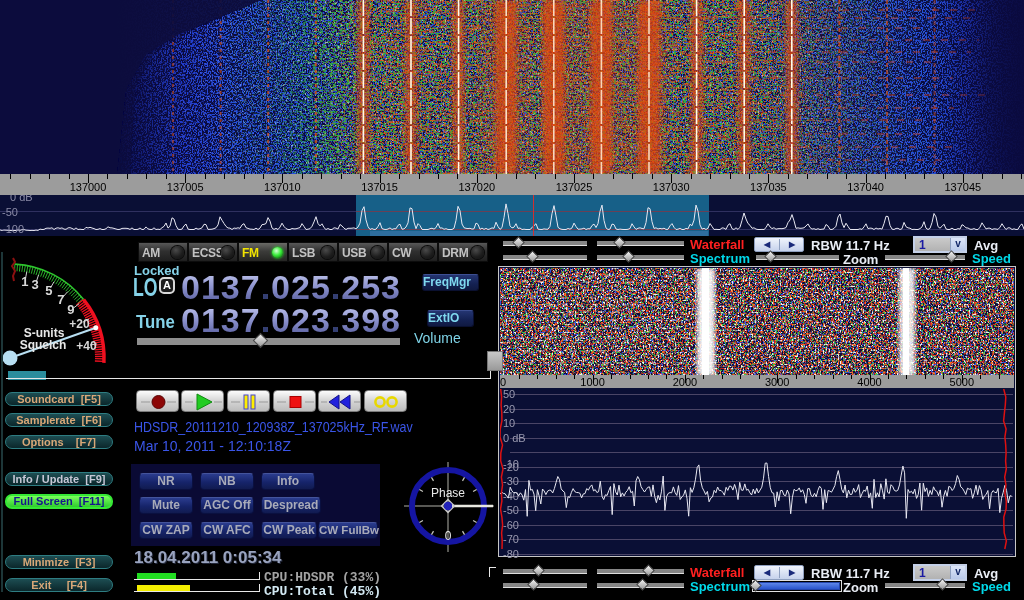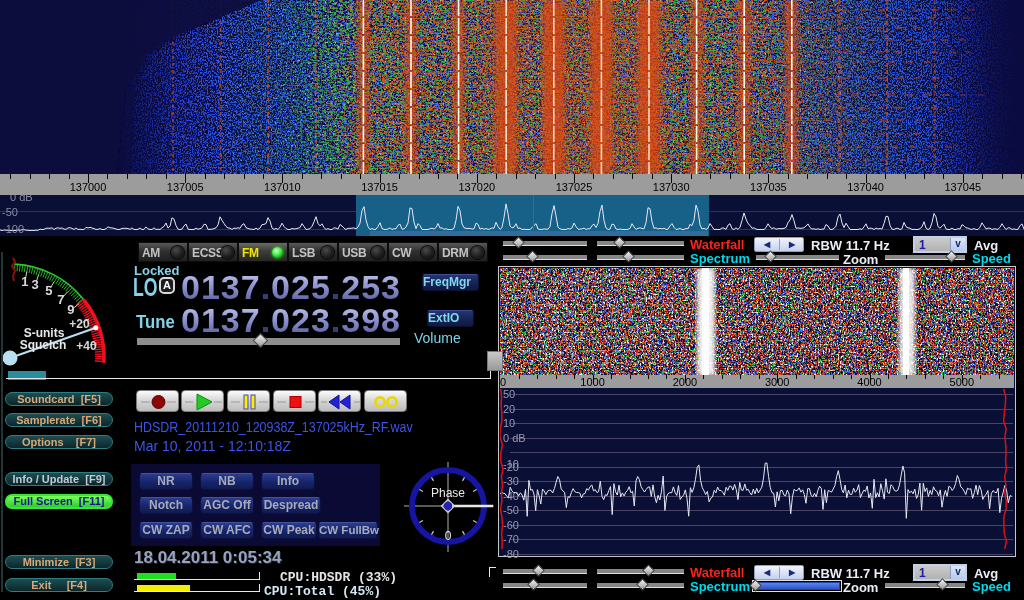--- a/index.html
+++ b/index.html
@@ -489,21 +489,21 @@
       <circle cx="27" cy="11" r="4.6" fill="none" stroke="#e8d800" stroke-width="2.6"></circle>
     </svg></div>
 
 <div class="lbl" style="left:134px;top:419px;font-size:14px;color:#3a55e8;transform:scale(0.89,1);transform-origin:0 0">HDSDR_20111210_120938Z_137025kHz_RF.wav</div>
 <div class="lbl" style="left:134px;top:438px;font-size:14px;color:#3a55e8">Mar 10, 2011 - 12:10:18Z</div>
 
 <div class="abs" id="dsp">
   <div class="dspbtn" style="left:8px;top:9px;width:54px">NR</div>
   <div class="dspbtn" style="left:69px;top:9px;width:54px">NB</div>
   <div class="dspbtn" style="left:130px;top:9px;width:54px">Info</div>
-  <div class="dspbtn" style="left:8px;top:33px;width:54px">Notch</div>
+  <div class="dspbtn" style="left:8px;top:33px;width:54px">Mute</div>
   <div class="dspbtn" style="left:69px;top:33px;width:54px">AGC Off</div>
   <div class="dspbtn" style="left:130px;top:33px;width:60px">Despread</div>
   <div class="dspbtn" style="left:8px;top:58px;width:54px">CW ZAP</div>
   <div class="dspbtn" style="left:69px;top:58px;width:54px">CW AFC</div>
   <div class="dspbtn" style="left:130px;top:58px;width:56px">CW Peak</div>
   <div class="dspbtn" style="left:187px;top:58px;width:60px;font-size:11.5px">CW FullBw</div>
 </div>
 
 <svg class="abs" style="left:403px;top:461px" width="94" height="94">
   <line x1="45" y1="1" x2="45" y2="91" stroke="#b0b0a8" stroke-width="1"></line>
@@ -524,21 +524,21 @@
   <text x="45" y="79" font-size="12" fill="#e8e8e8" text-anchor="middle" font-family="Liberation Sans">0</text>
 </svg>
 
 <div class="lbl" style="left:134px;top:548px;font-size:17px;font-weight:bold;color:#99a3be;text-shadow:1px 1px 0 #23283a">18.04.2011 0:05:34</div>
 <div class="abs" style="left:137px;top:573px;width:39px;height:6px;background:#21dd21"></div>
 <div class="abs" style="left:134px;top:579px;width:126px;height:1px;background:#e8e8e8"></div>
 <div class="abs" style="left:259px;top:572px;width:1px;height:8px;background:#e8e8e8"></div>
 <div class="abs" style="left:137px;top:585px;width:53px;height:6px;background:#f4ee00"></div>
 <div class="abs" style="left:134px;top:591px;width:126px;height:1px;background:#e8e8e8"></div>
 <div class="abs" style="left:259px;top:584px;width:1px;height:8px;background:#e8e8e8"></div>
-<div class="lbl mono" style="left:280px;top:570px;font-size:13px;font-weight:bold;color:#e5e5e5">CPU:HDSDR (33%)</div>
+<div class="lbl mono" style="left:264px;top:570px;font-size:13px;font-weight:bold;color:#a3a3a3">CPU:HDSDR (33%)</div>
 <div class="lbl mono" style="left:264px;top:584px;font-size:13px;font-weight:bold;color:#d2e8f2">CPU:Total (45%)</div>
 
 <div class="strack" style="left:503px;top:241px;width:84px"></div>
 <div class="diam" style="left:514px;top:238px"></div>
 <div class="strack" style="left:597px;top:241px;width:87px"></div>
 <div class="diam" style="left:615px;top:238px"></div>
 <div class="lbl wt" style="left:690px;top:237px">Waterfall</div>
 <div class="abs" id="spin1" style="left:754px;top:237px">
     <div class="spinhalf" style="left:0">◀</div>
     <div class="abs" style="left:24px;top:1px;width:1px;height:11px;background:#8fa0c0"></div>

